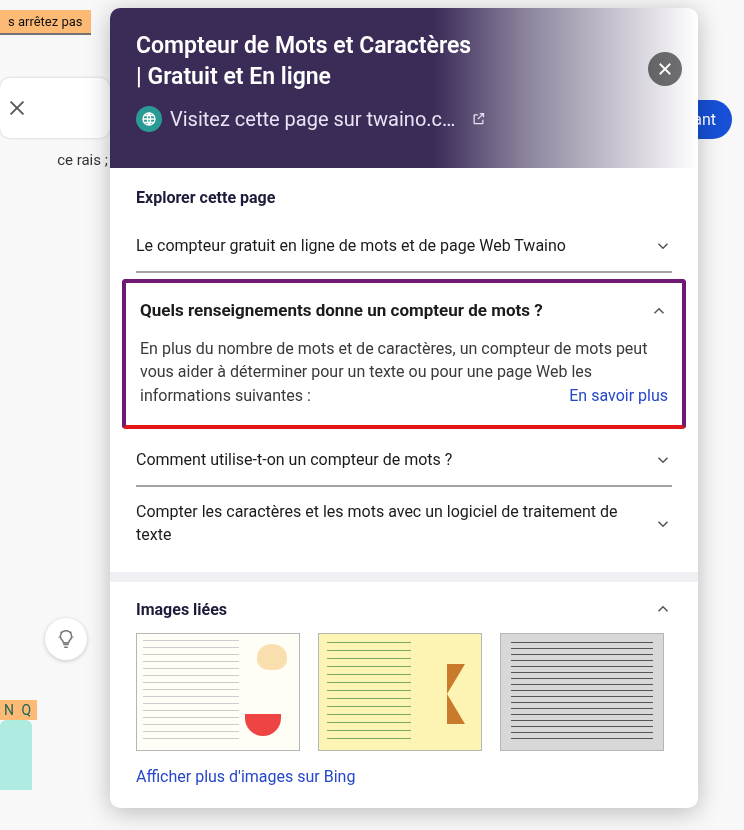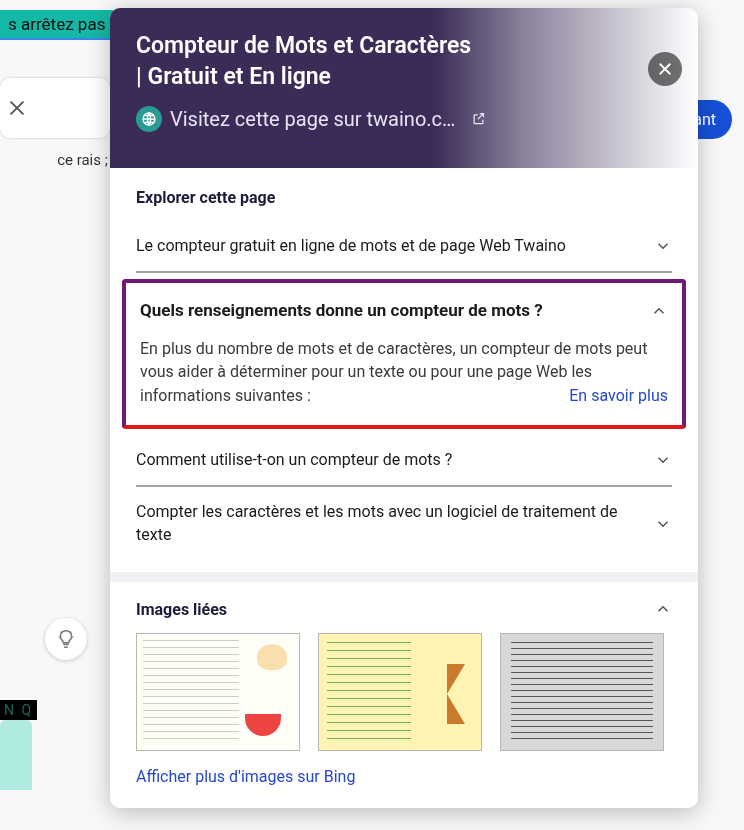--- a/index.html
+++ b/index.html
@@ -5,28 +5,28 @@
   * { box-sizing: border-box; margin: 0; padding: 0; }
   body {
     font-family: -apple-system, BlinkMacSystemFont, "Segoe UI", Roboto, Arial, sans-serif;
     background: #f8f8f8;
     width: 744px;
     height: 830px;
     overflow: hidden;
     position: relative;
   }
   
-  .bg-text { position: absolute; left: 0; top: 10px; font-size: 17px; color: #111; padding: 4px 8px; background: #14b8a6; border-bottom: 2px solid #3b82f6;}
+  .bg-text { position: absolute; left: 0; top: 10px; font-size: 13px; color: #111; padding: 4px 8px; background: #fdba74; border-bottom: 2px solid #737373;}
   .bg-close { position: absolute; left: 0; top: 78px; width: 110px; height: 60px; background:#fff; border-radius: 10px; box-shadow: 0 0 3px rgba(0,0,0,.2); display:flex; align-items:center; justify-content:flex-start; padding-left:6px;}
   .bg-close svg { color:#555;}
   .bg-snippet { position:absolute; left:0; top:150px; width:130px; font-size:15px; color:#333; line-height:1.4; text-align:right; padding-right:6px;}
   .bg-pill { position:absolute; right:12px; top:100px; background:#1750d6; color:#fff; border-radius:22px; padding:10px 16px; font-size:16px;}
   .bg-bulb { position:absolute; left:45px; top:618px; width:42px; height:42px; border-radius:50%; background:#fff; box-shadow:0 1px 4px rgba(0,0,0,.2); display:flex; align-items:center; justify-content:center;}
   .bg-avatar { position:absolute; left:0; top:720px; width:32px; height:70px; background:#b0ebe2; border-radius:6px 6px 0 0;}
-  .bg-letters { position:absolute; left:0; top:700px; font-size:14px; color:#1c655c; letter-spacing:2px; background:#000000; padding:2px 4px;}
+  .bg-letters { position:absolute; left:0; top:700px; font-size:14px; color:#1c655c; letter-spacing:2px; background:#fdba74; padding:2px 4px;}
 
   
   .panel {
     position: absolute;
     left: 110px;
     top: 8px;
     width: 588px;
     height: 800px;
     background: #fff;
     border-radius: 10px;

